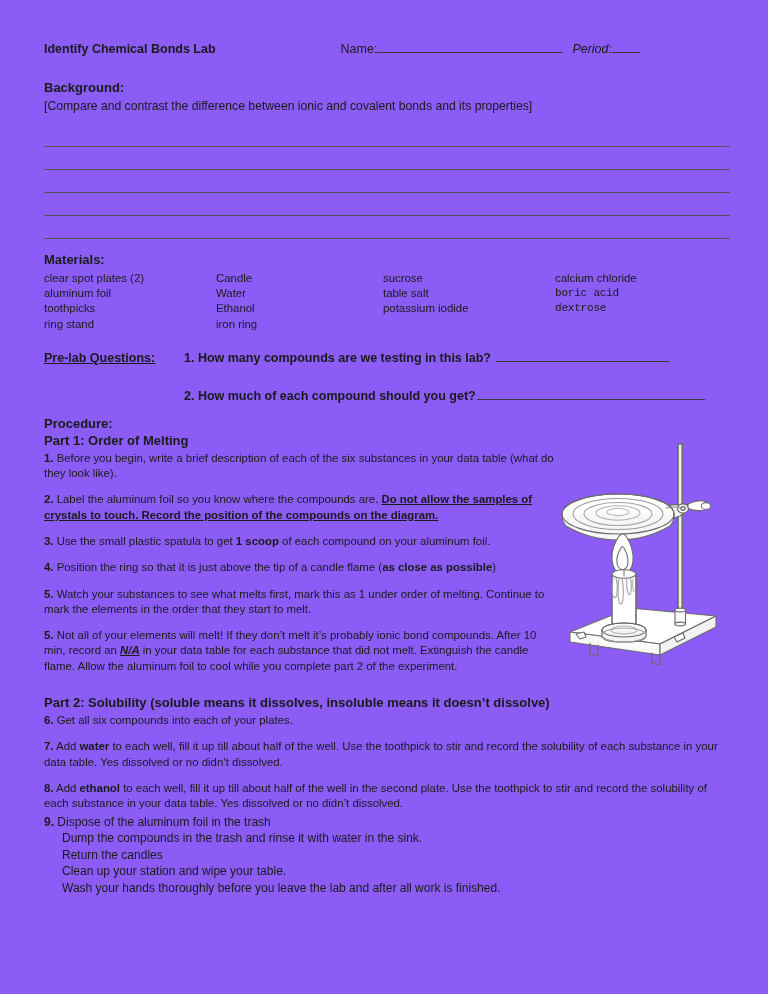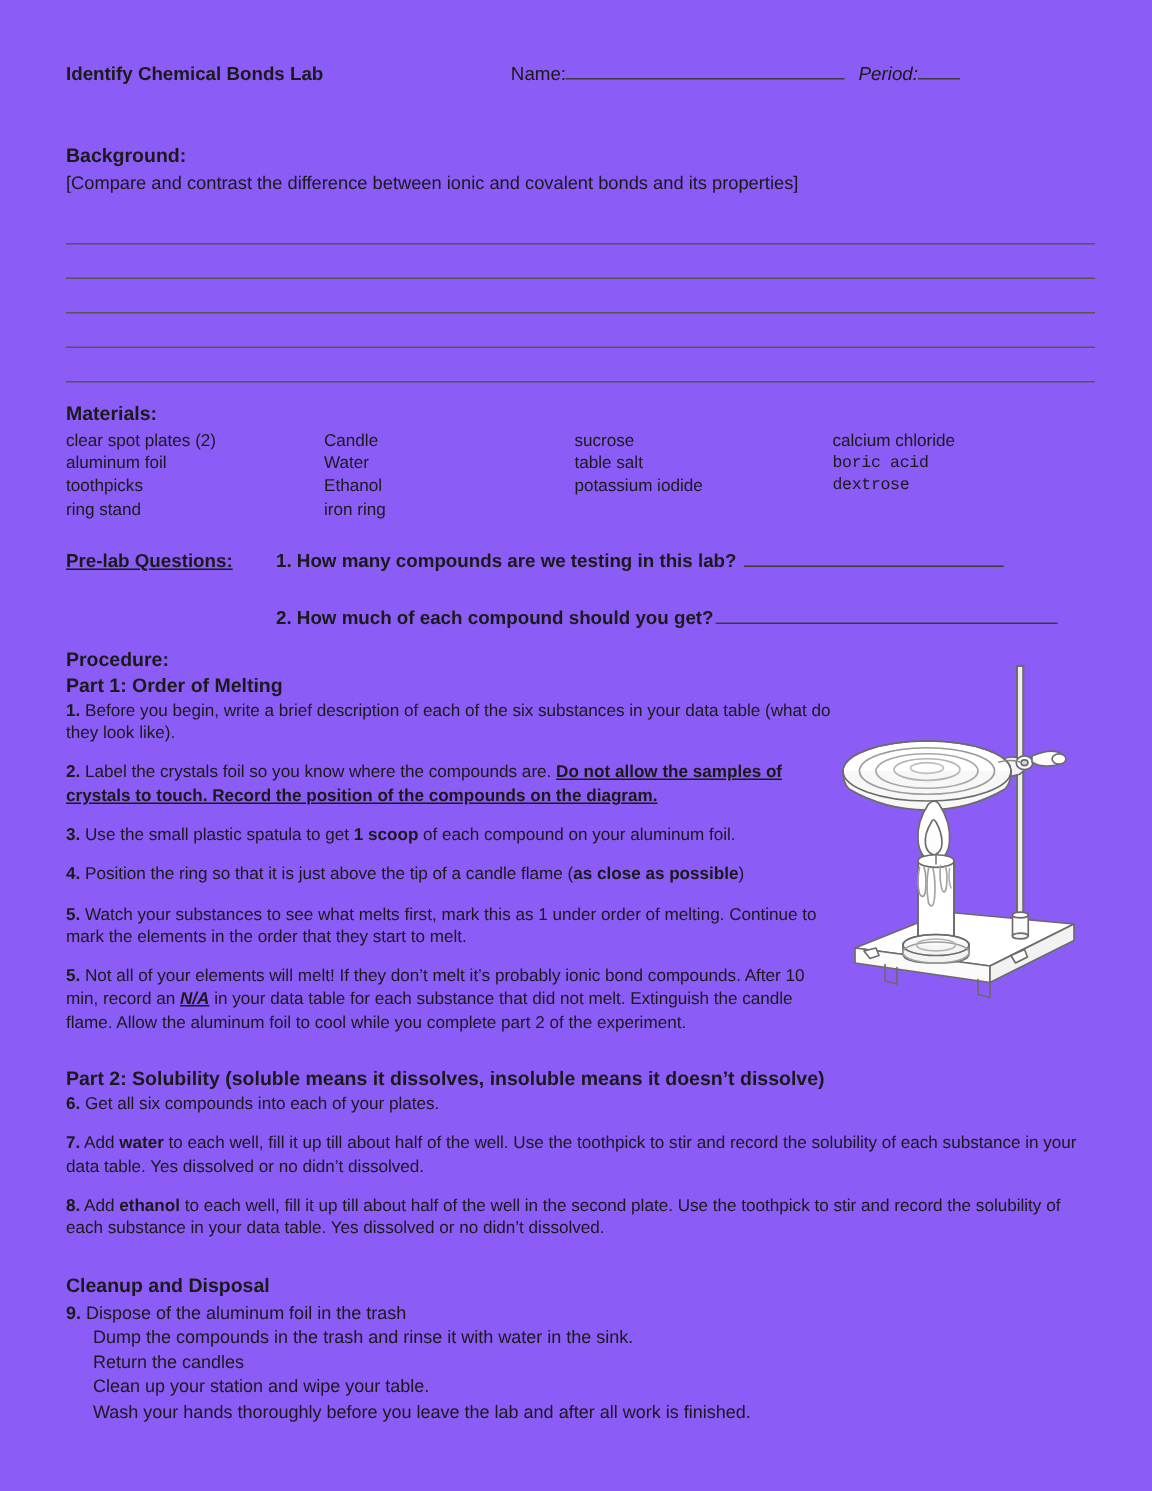--- a/index.html
+++ b/index.html
@@ -63,21 +63,21 @@
     white-space: nowrap;
     font-style: italic;
   }
 
   
   .sec-head {
     font-weight: bold;
     font-size: 13px;
     line-height: 17px;
   }
-  .background-head { margin-top: 38px; }
+  .background-head { margin-top: 22px; }
   .bracket-line {
     font-size: 12.2px;
     line-height: 17px;
     margin-top: 2px;
   }
 
   
   .rules { margin-top: 9px; }
   .rule {
     height: 22px;
@@ -229,21 +229,21 @@
 
     <div class="sec-head procedure-head">Procedure:</div>
     <div class="part-head">Part 1: Order of Melting</div>
 
     <div class="steps-narrow">
       <div class="step tight">
         <span class="num">1.</span><span> Before you begin, write a brief description of each of the six substances in your data table (what do they look like).</span>
       </div>
 
       <div class="step">
-        <span class="num">2.</span><span> Label the crystals foil so you know where the compounds are. </span><span class="bu">Do not allow the samples of crystals to touch. Record the position of the compounds on the diagram.</span>
+        <span class="num">2.</span><span> Label the aluminum foil so you know where the compounds are. </span><span class="bu">Do not allow the samples of crystals to touch. Record the position of the compounds on the diagram.</span>
       </div>
 
       <div class="step">
         <span class="num">3.</span><span> Use the small plastic spatula to get </span><span class="bold">1 scoop</span><span> of each compound on your aluminum foil.</span>
       </div>
 
       <div class="step">
         <span class="num">4.</span><span> Position the ring so that it is just above the tip of a candle flame (</span><span class="bold">as close as possible</span><span>)</span>
       </div>
 
@@ -265,21 +265,20 @@
 
       <div class="step">
         <span class="num">7.</span><span> Add </span><span class="bold">water</span><span> to each well, fill it up till about half of the well. Use the toothpick to stir and record the solubility of each substance in your data table. Yes dissolved or no didn’t dissolved.</span>
       </div>
 
       <div class="step">
         <span class="num">8.</span><span> Add </span><span class="bold">ethanol</span><span> to each well, fill it up till about half of the well in the second plate. Use the toothpick to stir and record the solubility of each substance in your data table. Yes dissolved or no didn’t dissolved.</span>
       </div>
     </div>
 
-    <div class="sec-head cleanup-head">Cleanup and Disposal</div>
     <div class="cleanup-list">
       <div>
         <span class="num bold">9.</span><span> Dispose of the aluminum foil in the trash</span>
       </div>
       <div class="cleanup-sub">Dump the compounds in the trash and rinse it with water in the sink.</div>
       <div class="cleanup-sub">Return the candles</div>
       <div class="cleanup-sub">Clean up your station and wipe your table.</div>
       <div class="cleanup-sub">Wash your hands thoroughly before you leave the lab and after all work is finished.</div>
     </div>
 

